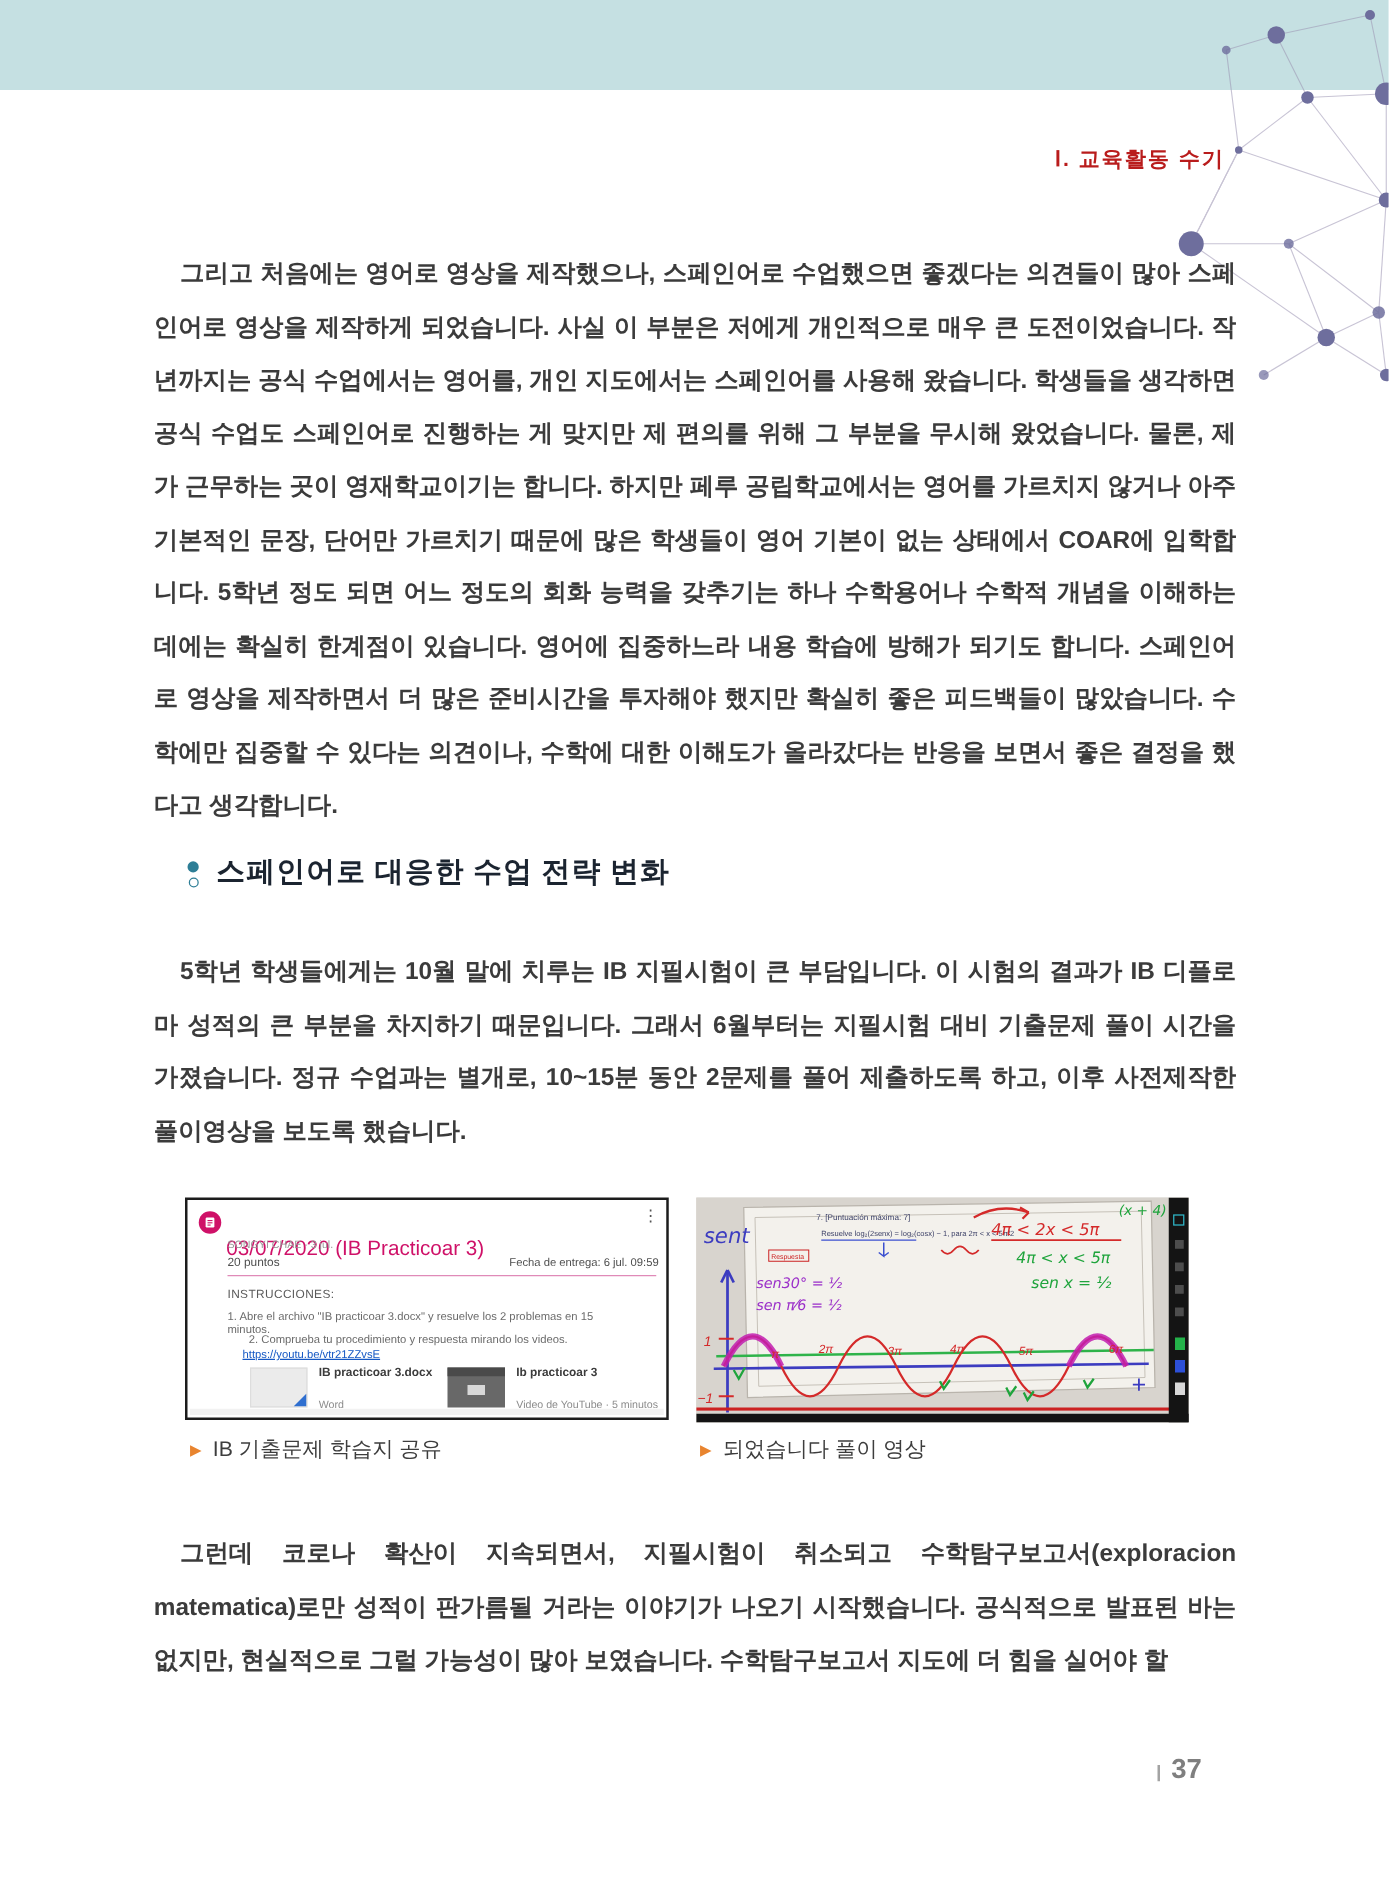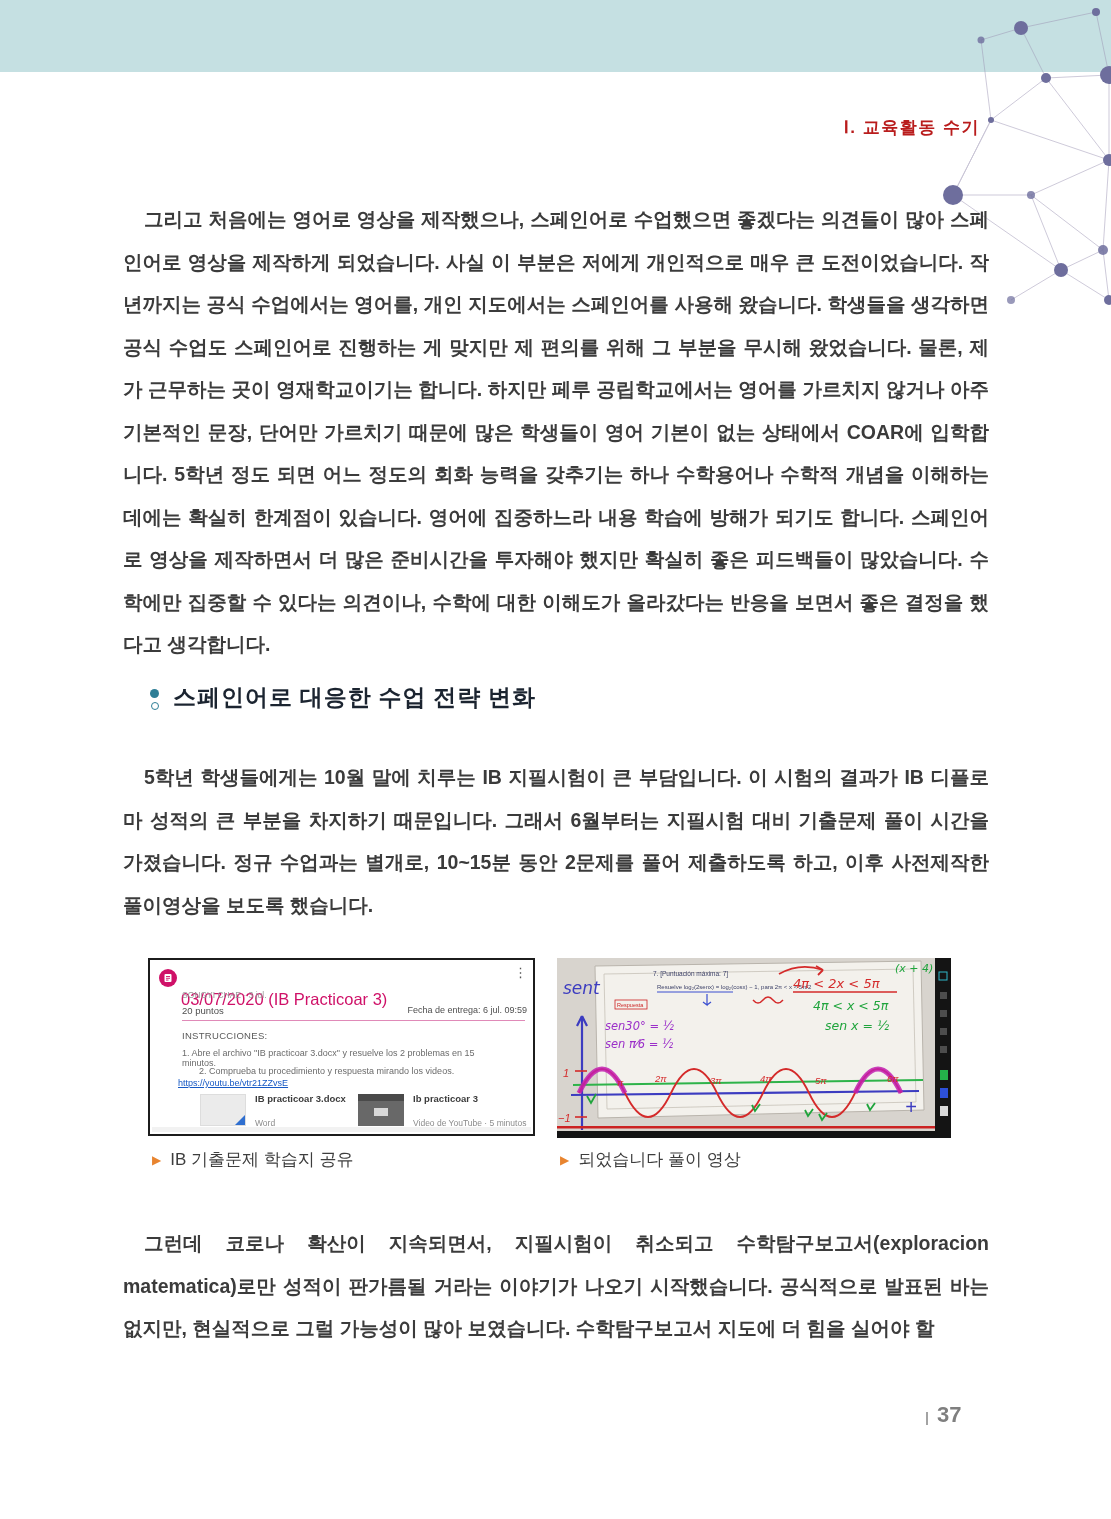--- a/index.html
+++ b/index.html
@@ -38,21 +38,21 @@
   }
   .gc-icon{position:absolute;left:9px;top:9px;width:18px;height:18px;border-radius:50%;background:#cf1168;display:flex;align-items:center;justify-content:center;}
   .gc-title{position:absolute;left:31px;top:5px;font-size:16.5px;color:#cf1168;font-weight:500;white-space:nowrap;margin-top:25px;}
   .gc-byline{position:absolute;left:32px;top:30px;font-size:8.5px;color:#9a9a9a;}
   .gc-points{position:absolute;left:32px;top:45px;font-size:9.5px;color:#4f4f4f;}
   .gc-due{position:absolute;right:6px;top:45px;font-size:9px;color:#4f4f4f;}
   .gc-divider{position:absolute;left:32px;right:8px;top:60px;height:1px;background:#e08ab8;}
   .gc-instr{position:absolute;left:32px;top:70px;font-size:9.5px;color:#5a5a5a;letter-spacing:.3px;}
   .gc-step1{position:absolute;left:32px;top:88px;font-size:9px;color:#6b6b6b;width:320px;}
   .gc-step2{position:absolute;left:32px;top:106px;font-size:9px;color:#6b6b6b;width:320px;margin-left:17px;}
-  .gc-link{position:absolute;left:28px;top:118px;font-size:9px;color:#1558c4;text-decoration:underline;}
+  .gc-link{position:absolute;left:44px;top:118px;font-size:9px;color:#1558c4;text-decoration:underline;}
   .gc-menu{position:absolute;right:6px;top:6px;font-size:13px;color:#555;line-height:13px;}
   .gc-att{position:absolute;top:133px;height:34px;display:flex;align-items:center;}
   .gc-att1{left:24px;padding-left:26px;}
   .gc-att2{left:208px;}
   .thumb{width:46px;height:32px;position:relative;flex:none;margin-right:9px;}
   .thumb-doc{background:#ebebeb;border:1px solid #ddd;box-sizing:border-box;}
   .thumb-doc .fold{position:absolute;right:0;bottom:0;width:0;height:0;border-left:10px solid transparent;border-bottom:10px solid #2f6fd0;}
   .thumb-vid{background:#686868;}
   .thumb-vid .bar{position:absolute;left:0;top:0;width:100%;height:7px;background:#4a4a4a;}
   .thumb-vid .slide{position:absolute;left:16px;top:14px;width:14px;height:8px;background:#d8d8d8;}

